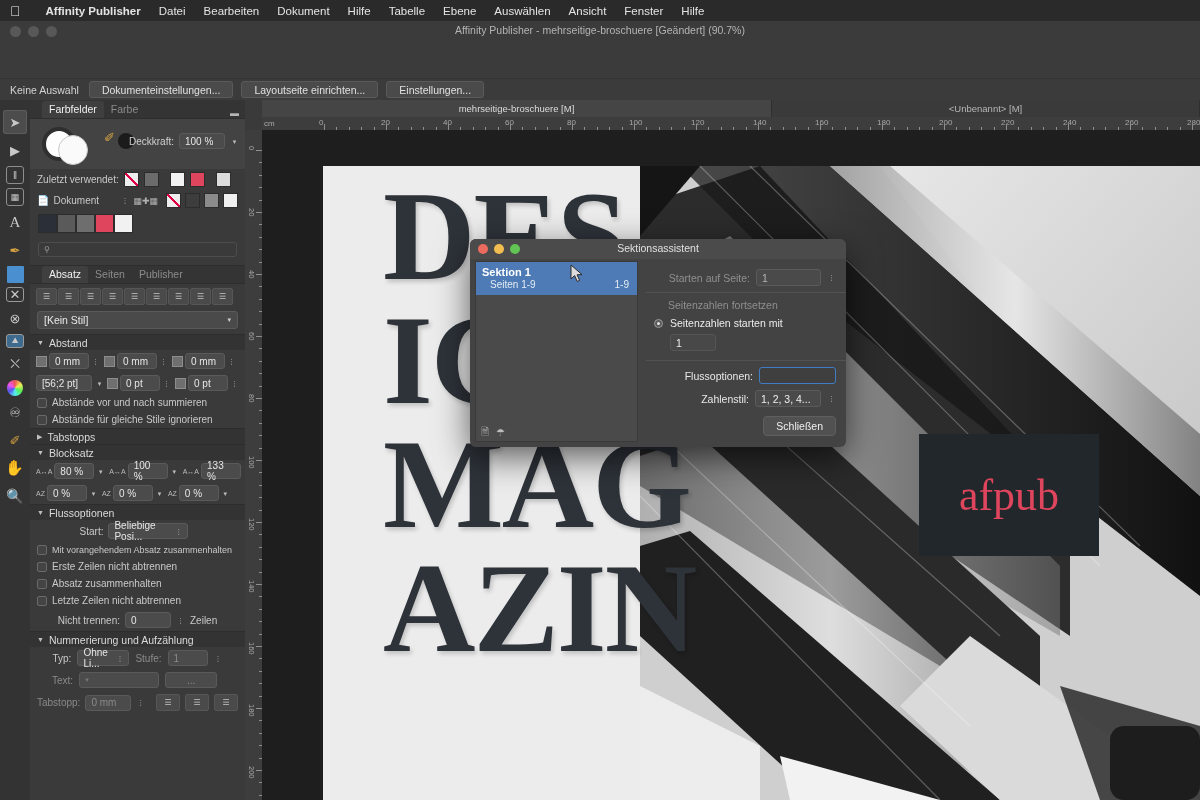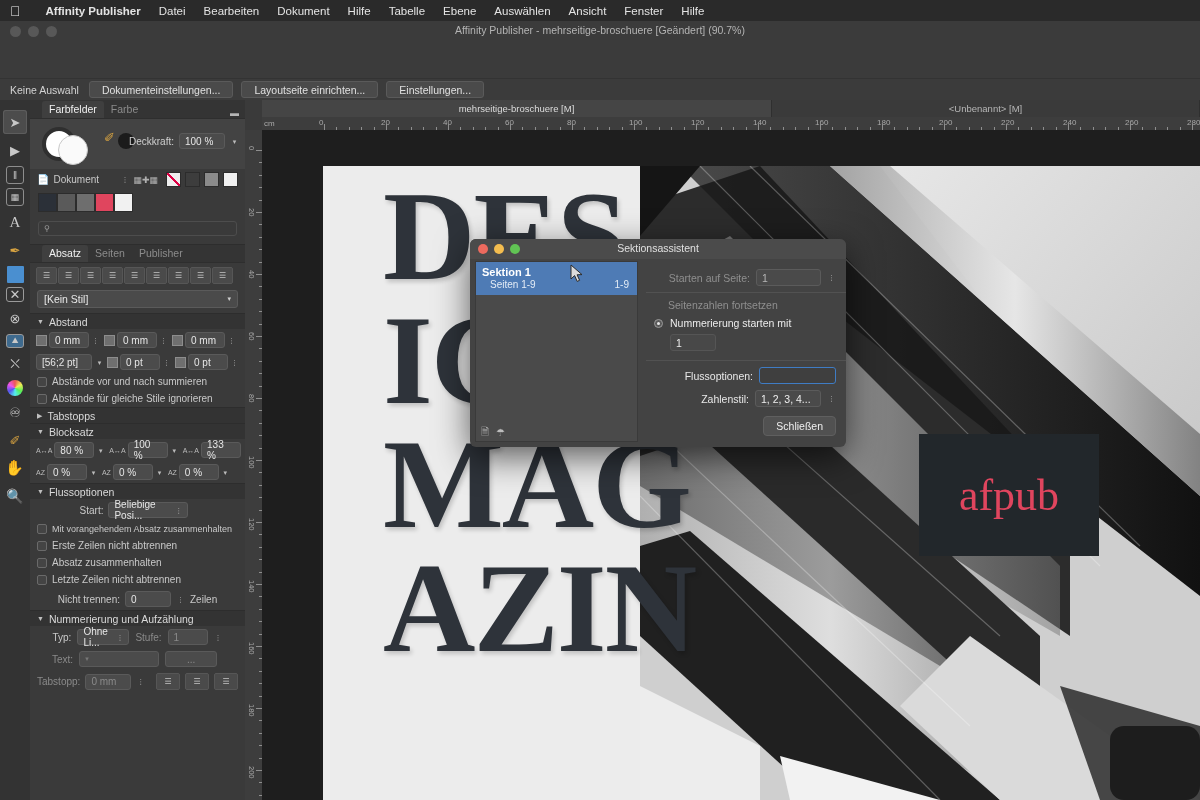--- a/index.html
+++ b/index.html
@@ -240,20 +240,28 @@
       <div style="position:absolute;left:28px;top:16px;width:30px;height:30px;border-radius:50%;background:#fafafa;border:1px solid #c9c9c9;"></div>
       <div style="position:absolute;left:74px;top:11px;font-size:13px;color:#d9a441;">✐</div>
       <div style="position:absolute;left:88px;top:14px;width:16px;height:16px;border-radius:50%;background:#1b1b1b;"></div>
       <div class="opac">
         <span class="lb">Deckkraft:</span>
         <span class="fld" style="width:46px;">100 %</span>
         <span class="stepper">▾</span>
       </div>
     </div>
 
+    <div class="row">
+      <span class="lbl">Zuletzt verwendet:</span>
+      <span class="sw" style="background:linear-gradient(45deg,#eee 45%,#d04 45%,#d04 55%,#eee 55%);"></span>
+      <span class="sw" style="background:#6b6b6b;"></span>
+      <span class="sw" style="background:#f2f2f2;margin-left:6px;"></span>
+      <span class="sw" style="background:#e0455e;"></span>
+      <span class="sw" style="background:#dcdcdc;margin-left:6px;"></span>
+    </div>
 
     <div class="row" style="gap:4px;">
       <span style="font-size:10px;color:#cfcfcf;">📄</span>
       <span class="lbl" style="flex:1;">Dokument</span>
       <span class="stepper">⋮</span>
       <span style="font-size:9px;color:#b0b0b0;">▦✚▦</span>
       <span class="sw" style="background:linear-gradient(45deg,#eee 45%,#d04 45%,#d04 55%,#eee 55%);margin-left:4px;"></span>
       <span class="sw" style="background:#3d3d3d;"></span>
       <span class="sw" style="background:#8b8b8b;"></span>
       <span class="sw" style="background:#f0f0f0;"></span>
@@ -694,21 +702,21 @@
         <span style="font-size:10.5px;" class="dim">Starten auf Seite:</span>
         <span class="inp" style="width:65px;color:#b5b5b5;">1</span>
         <span class="stepper">⋮</span>
       </div>
       <div class="sep"></div>
       <div style="padding-left:22px;font-size:10.5px;" class="dim">Seitenzahlen fortsetzen</div>
       <div style="display:flex;align-items:center;gap:7px;padding-left:8px;margin-top:6px;">
         <span class="radio">
             <i></i>
           </span>
-        <span style="font-size:10.5px;color:#ececec;">Nummerierung starten mit</span>
+        <span style="font-size:10.5px;color:#ececec;">Seitenzahlen starten mit</span>
       </div>
       <div style="padding-left:24px;margin-top:5px;">
         <span class="inp" style="width:46px;background:#484848;border-color:#555;">1</span>
       </div>
       <div class="sep" style="margin-top:9px;"></div>
       <div class="dr-row">
         <span style="font-size:10.5px;color:#e8e8e8;">Flussoptionen:</span>
         <span class="inp focus" style="width:77px;"></span>
       </div>
       <div class="dr-row" style="margin-top:6px;">

